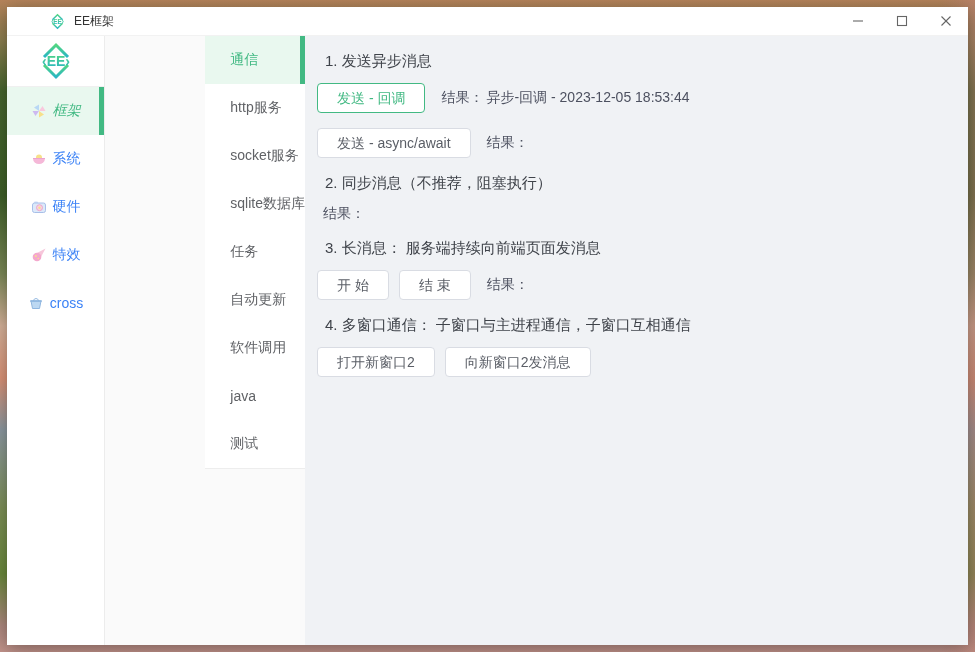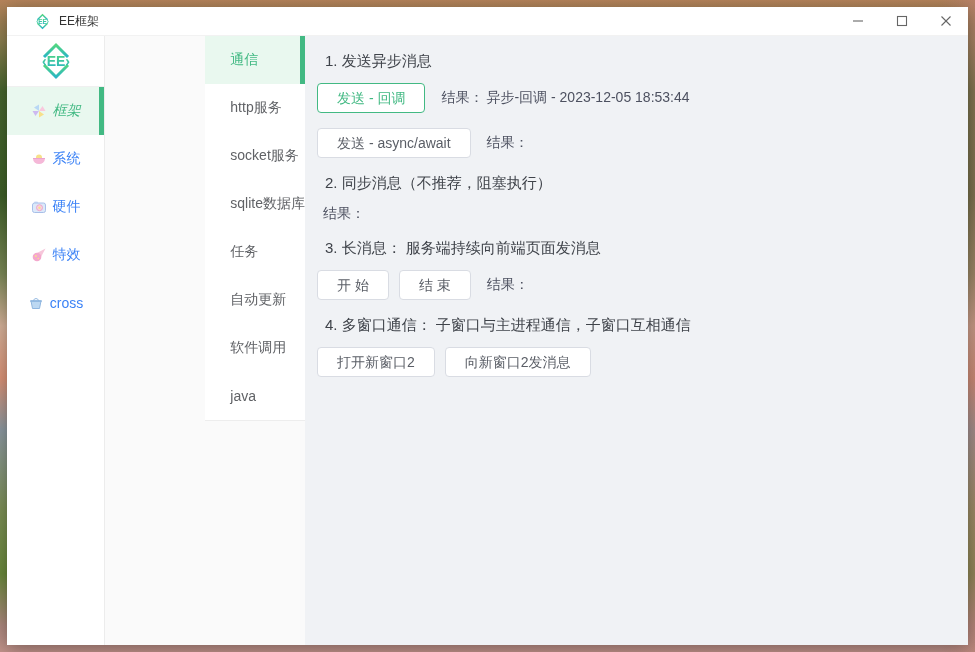--- a/index.html
+++ b/index.html
@@ -14,21 +14,21 @@
         #6b8a3c 88%, #b08a80 96%, #c2938b 100%);
   }
   .window {
     position: absolute; left: 7px; top: 7px; width: 961px; height: 638px;
     background: #fff; box-shadow: 0 4px 18px rgba(0,0,0,.35);
     display: flex; flex-direction: column;
   }
   
   .titlebar {
     flex: 0 0 29px; height: 29px; display: flex; align-items: center;
-    padding-left: 27px; background: #fff; border-bottom: 1px solid #f2f2f2;
+    padding-left: 42px; background: #fff; border-bottom: 1px solid #f2f2f2;
   }
   .app-title { font-size: 12px; color: #333; margin-left: 8px; }
   .controls { margin-left: auto; display: flex; height: 100%; }
   .ctrl-btn {
     width: 44px; height: 100%; display: flex; align-items: center; justify-content: center;
     background: transparent; border: none; padding: 0; cursor: pointer;
   }
   
   .window-body { flex: 1; display: flex; min-height: 0; }
 
@@ -198,20 +198,23 @@
         </div>
         <div class="s-item">
           <span>自动更新</span>
         </div>
         <div class="s-item">
           <span>软件调用</span>
         </div>
         <div class="s-item">
           <span>java</span>
         </div>
+        <div class="s-item">
+          <span>测试</span>
+        </div>
       </div>
       <div class="s-filler"></div>
     </div>
 
     <div class="main">
 
       <div class="section first">
         <div class="section-heading">1. 发送异步消息</div>
         <div class="btn-row">
           <button class="btn success">发送 - 回调</button>

